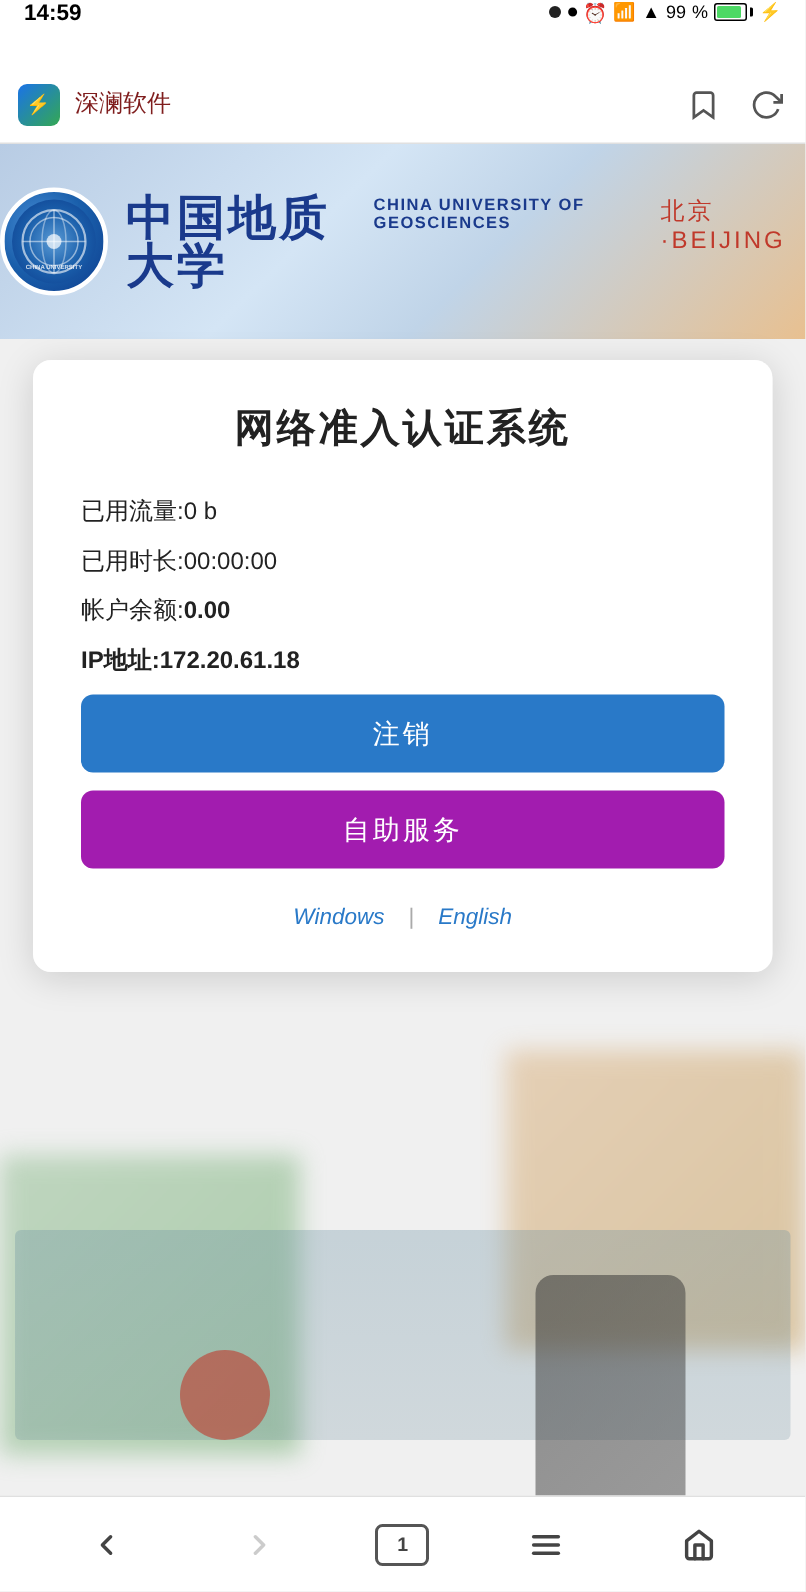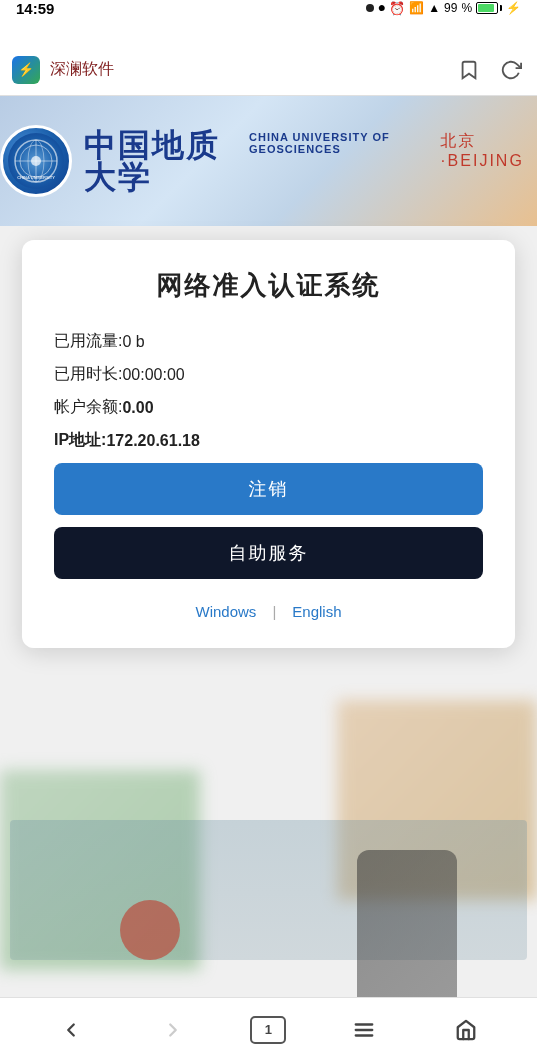--- a/index.html
+++ b/index.html
@@ -238,21 +238,21 @@
       font-size: 18px;
       font-weight: 500;
       cursor: pointer;
       margin-bottom: 12px;
       letter-spacing: 2px;
     }
 
     .btn-selfservice {
       width: 100%;
       height: 52px;
-      background: #0f172a;
+      background: #a21caf;
       border: none;
       border-radius: 8px;
       color: white;
       font-size: 18px;
       font-weight: 500;
       cursor: pointer;
       margin-bottom: 20px;
       letter-spacing: 2px;
     }
 
@@ -261,20 +261,21 @@
       justify-content: center;
       align-items: center;
       gap: 16px;
       margin-top: 4px;
     }
     .footer-link {
       font-size: 15px;
       color: #2979c8;
       text-decoration: none;
       cursor: pointer;
+      font-style: italic;
     }
     .footer-divider {
       color: #aaa;
       font-size: 15px;
     }
 
     
     .nav-bar {
       position: absolute;
       bottom: 0;

